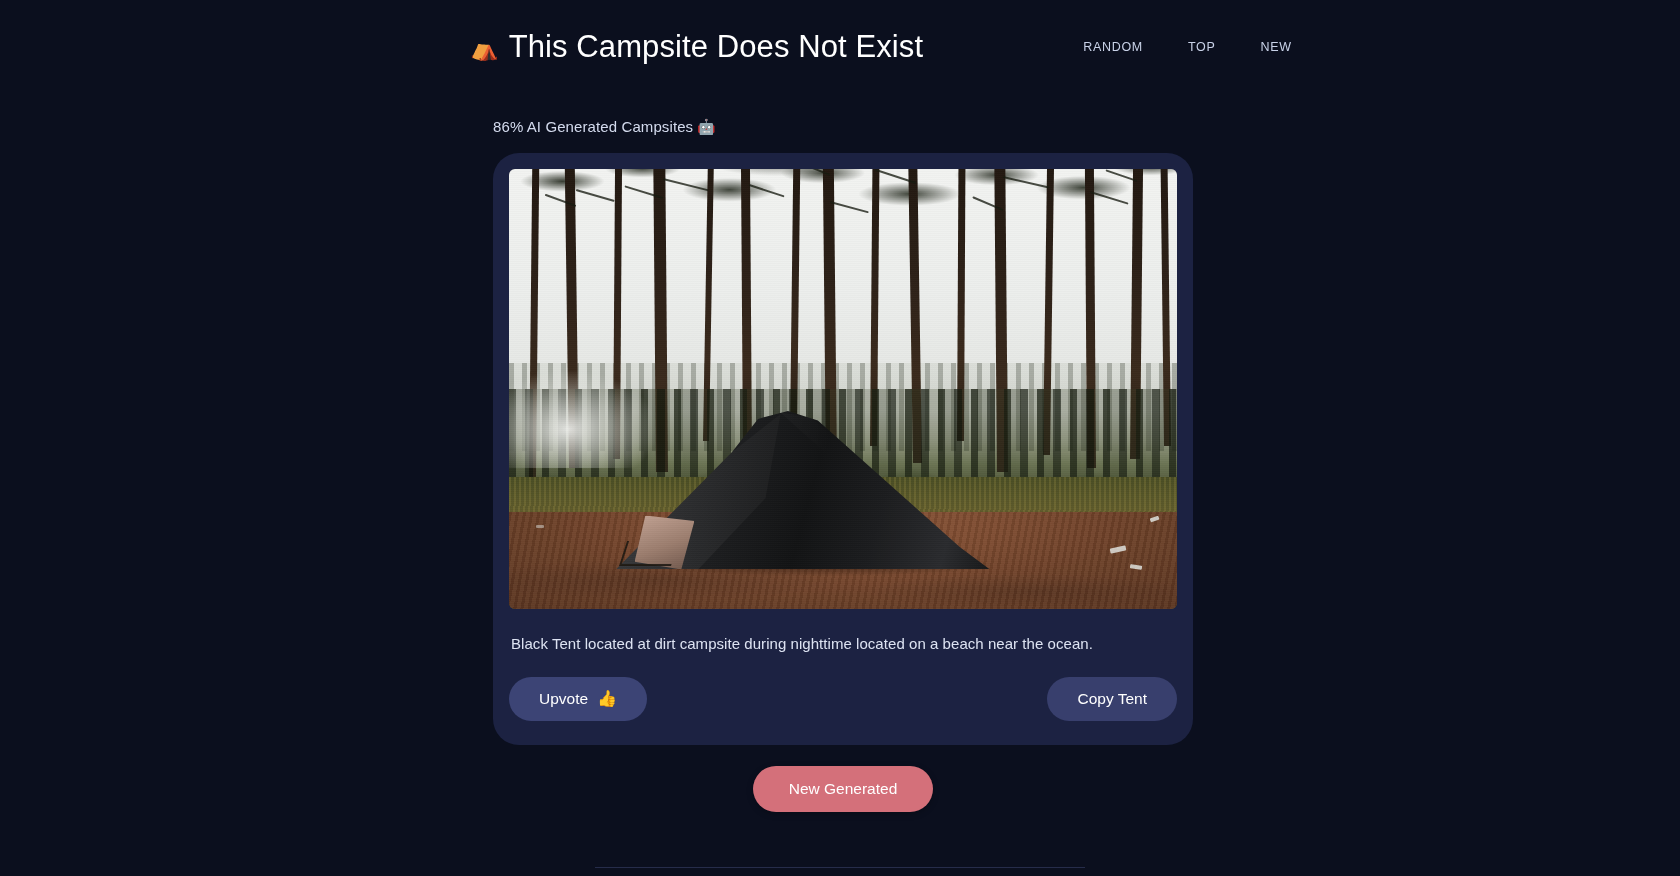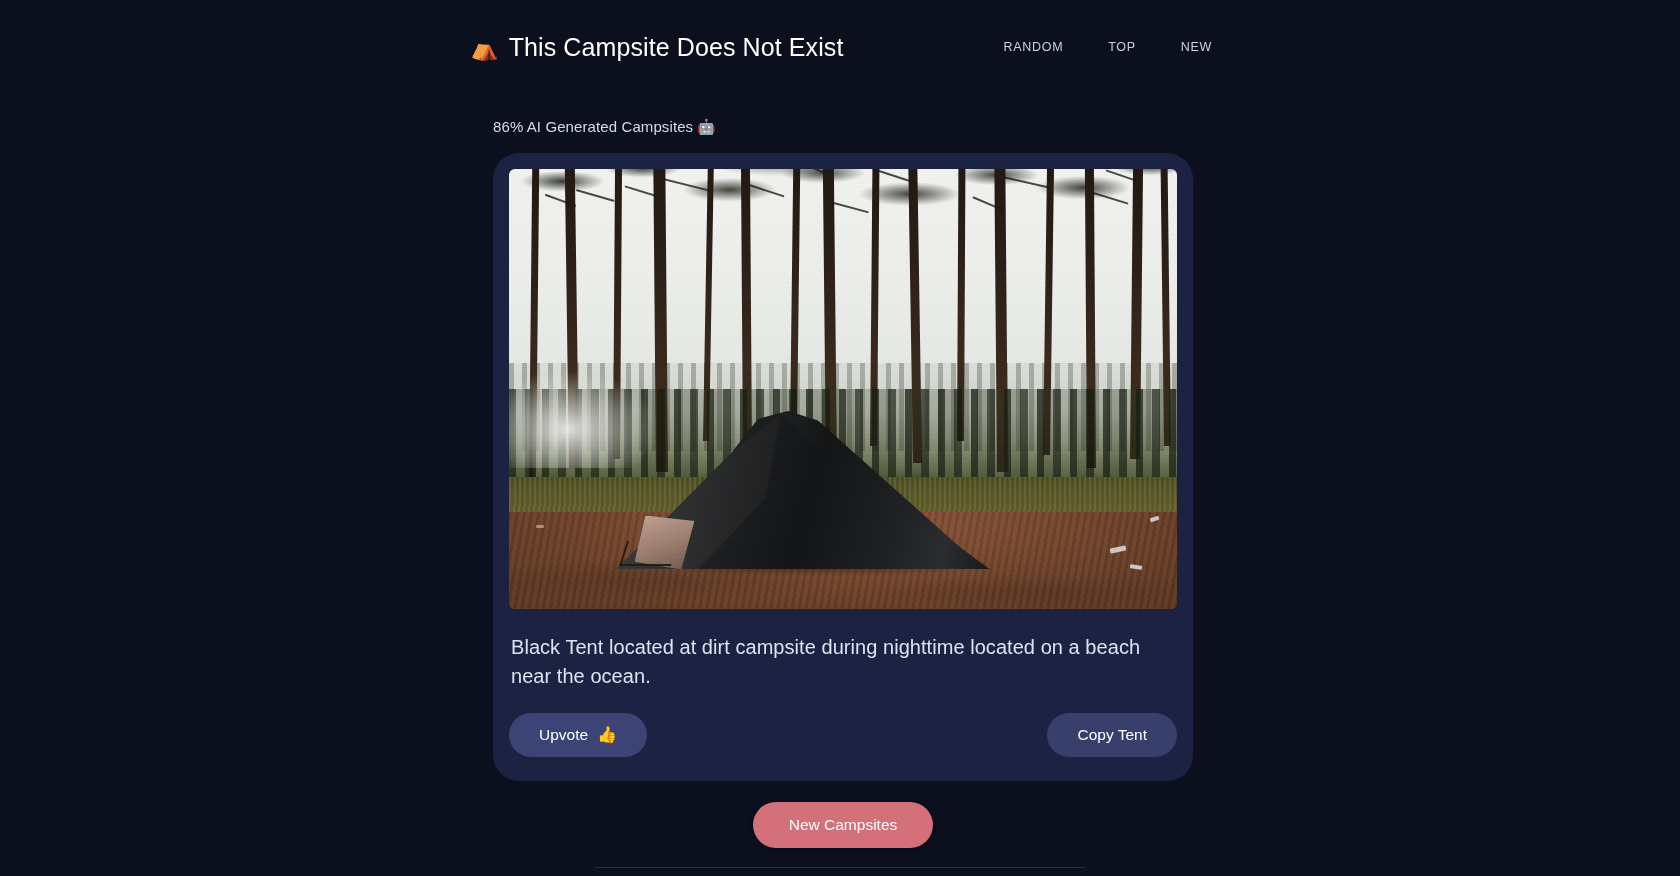--- a/index.html
+++ b/index.html
@@ -56,21 +56,21 @@
   }
 
   .brand-icon {
     font-size: 23px;
     line-height: 1;
     display: inline-block;
     transform: translateY(1px);
   }
 
   .brand-title {
-    font-size: 25px;
+    font-size: 31px;
     font-weight: 400;
     letter-spacing: 0.1px;
     color: #ffffff;
   }
 
   .main-nav {
     display: flex;
     align-items: center;
     gap: 45px;
     margin-left: 160px;
@@ -328,21 +328,21 @@
 
   .photo-grain {
     position: absolute; inset: 0;
     background:
       repeating-linear-gradient(0deg, rgba(255,255,255,0.014) 0 1px, rgba(0,0,0,0.014) 1px 2px);
     pointer-events: none;
   }
 
   
   .caption {
-    font-size: 20px;
+    font-size: 15px;
     line-height: 1.45;
     color: #dde3f2;
     padding: 24px 2px 0 2px;
     letter-spacing: 0.05px;
   }
 
   .card-actions {
     display: flex;
     align-items: center;
     justify-content: space-between;
@@ -498,21 +498,21 @@
             <span>Upvote</span>
             <span class="emoji">👍</span>
           </button>
 
           <button class="btn btn-copy" type="button">Copy Tent</button>
         </div>
 
       </section>
 
       <div class="new-campsite-wrap">
-        <button class="btn btn-new" type="button">New Campsites</button>
+        <button class="btn btn-new" type="button">New Generated</button>
       </div>
 
     </div>
   </main>
 
   <div class="footer-divider"></div>
 
 </div>
 
 </body></html>

